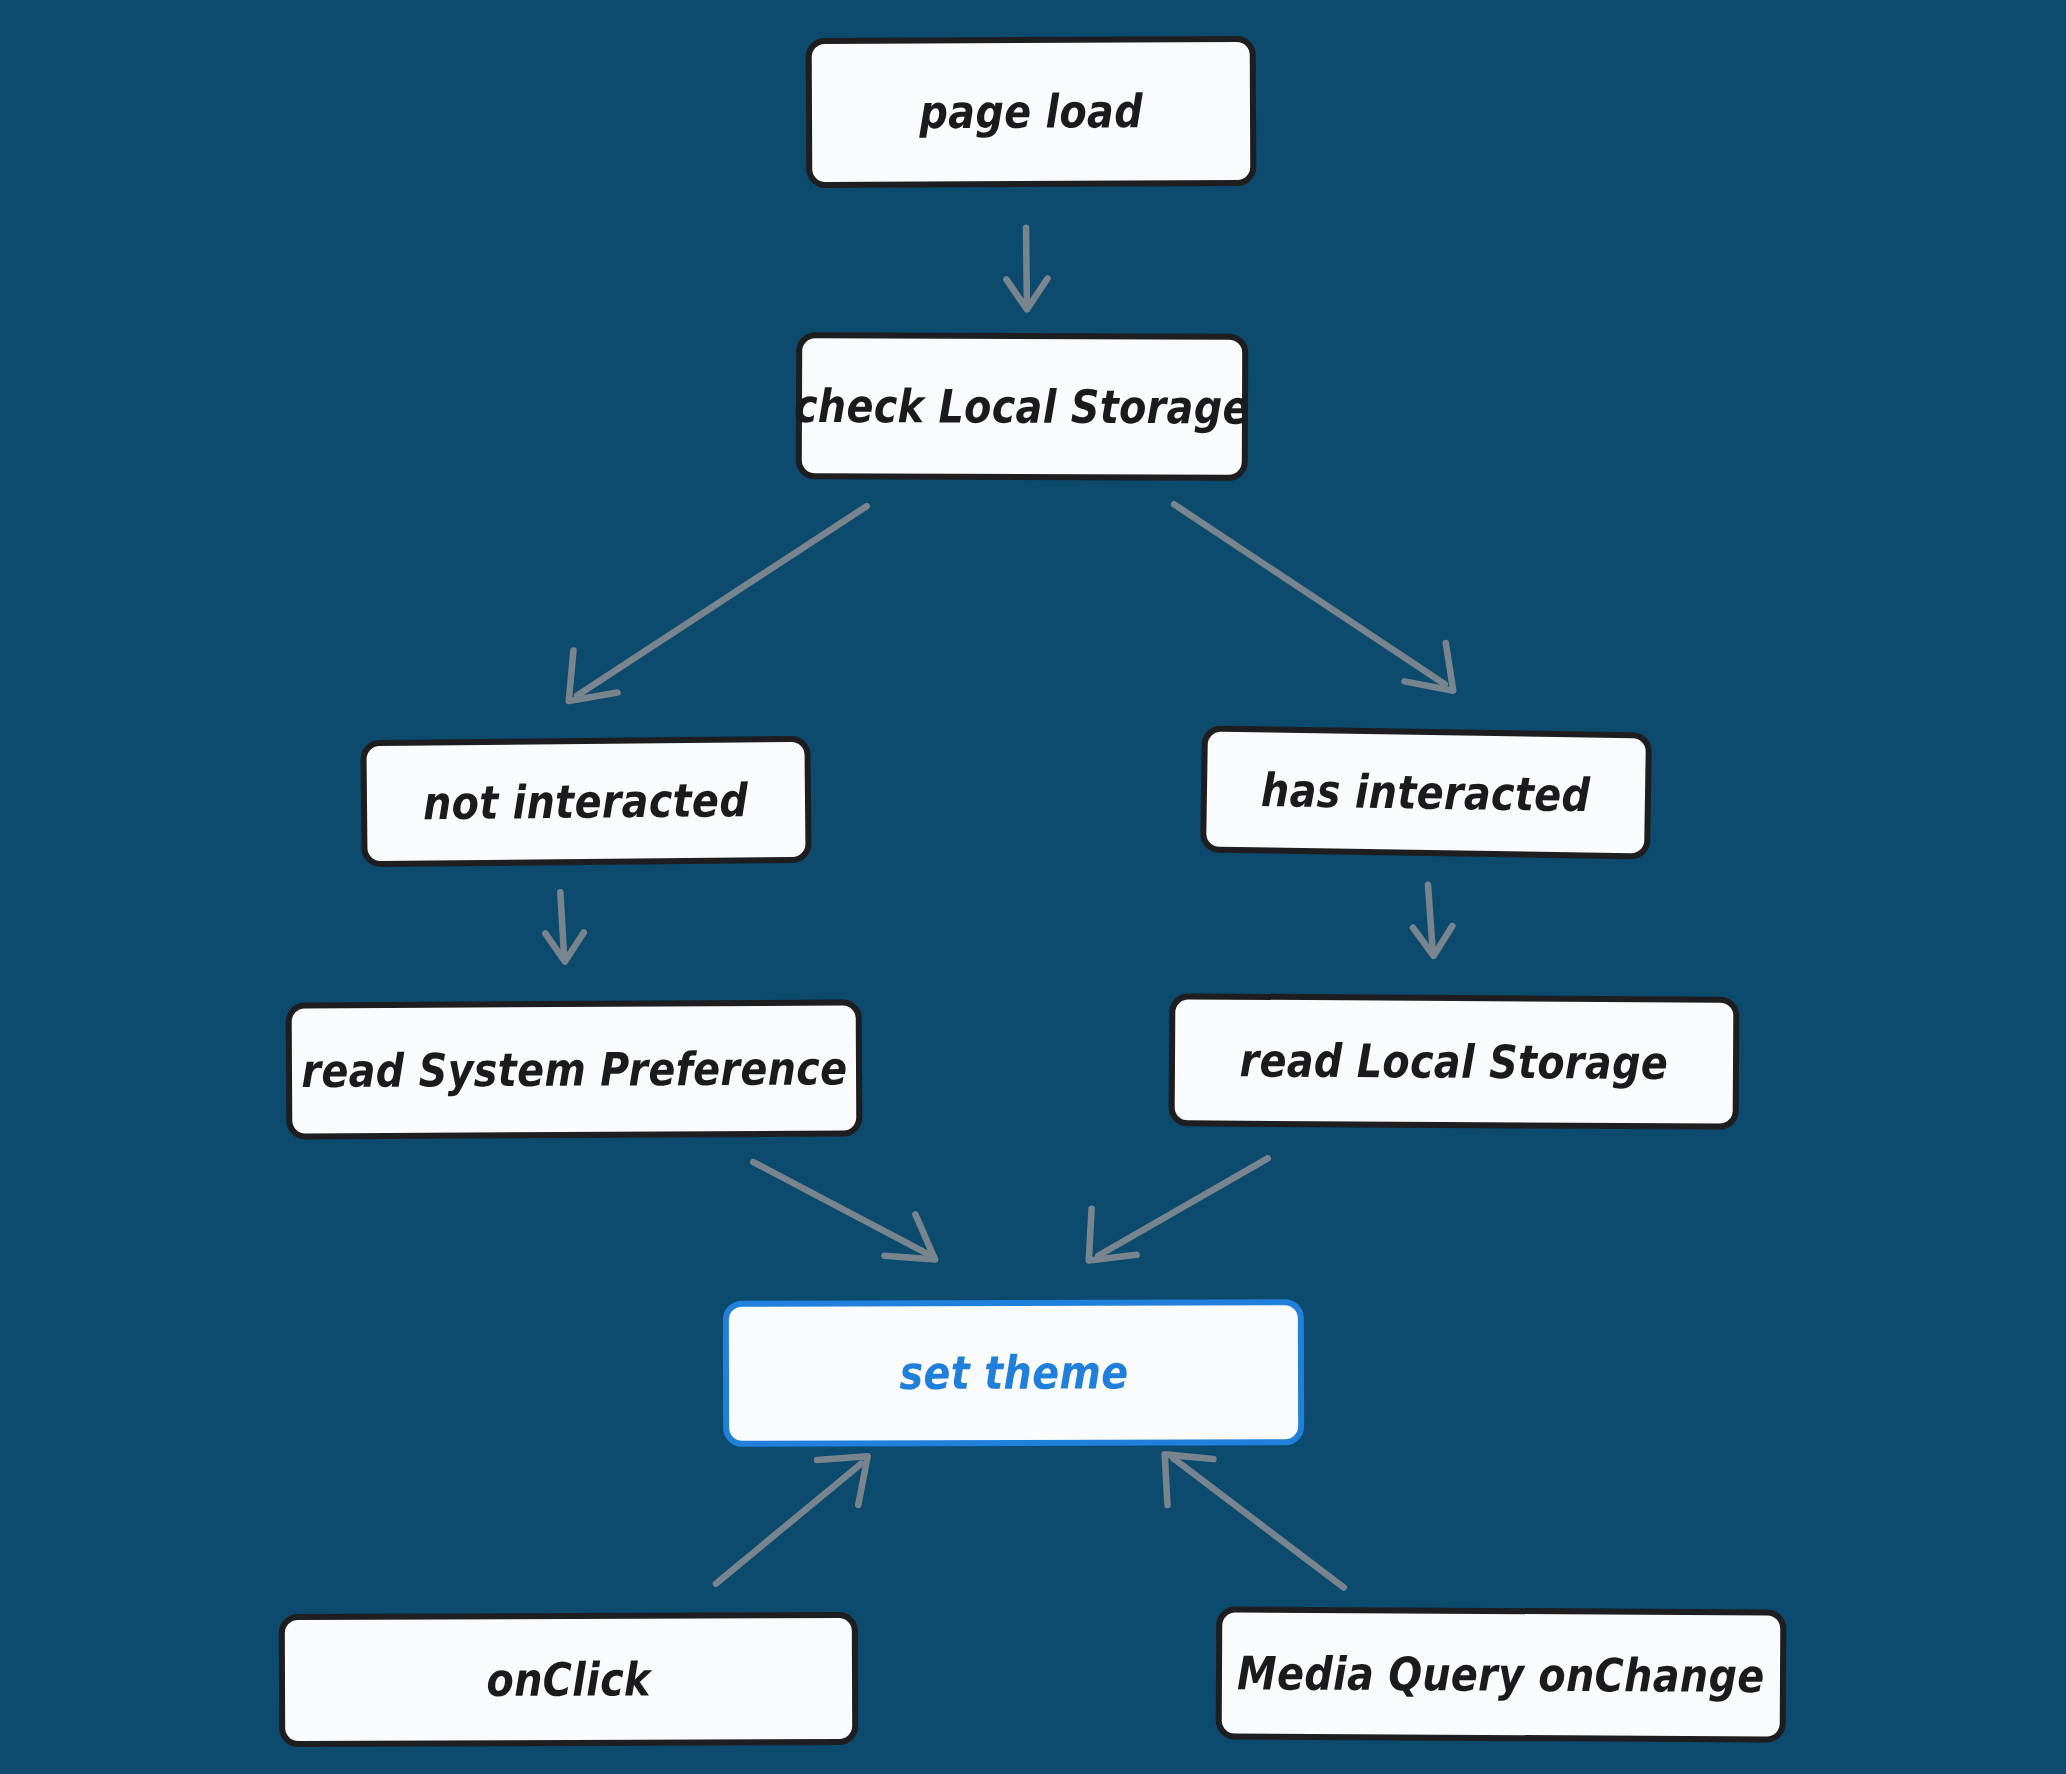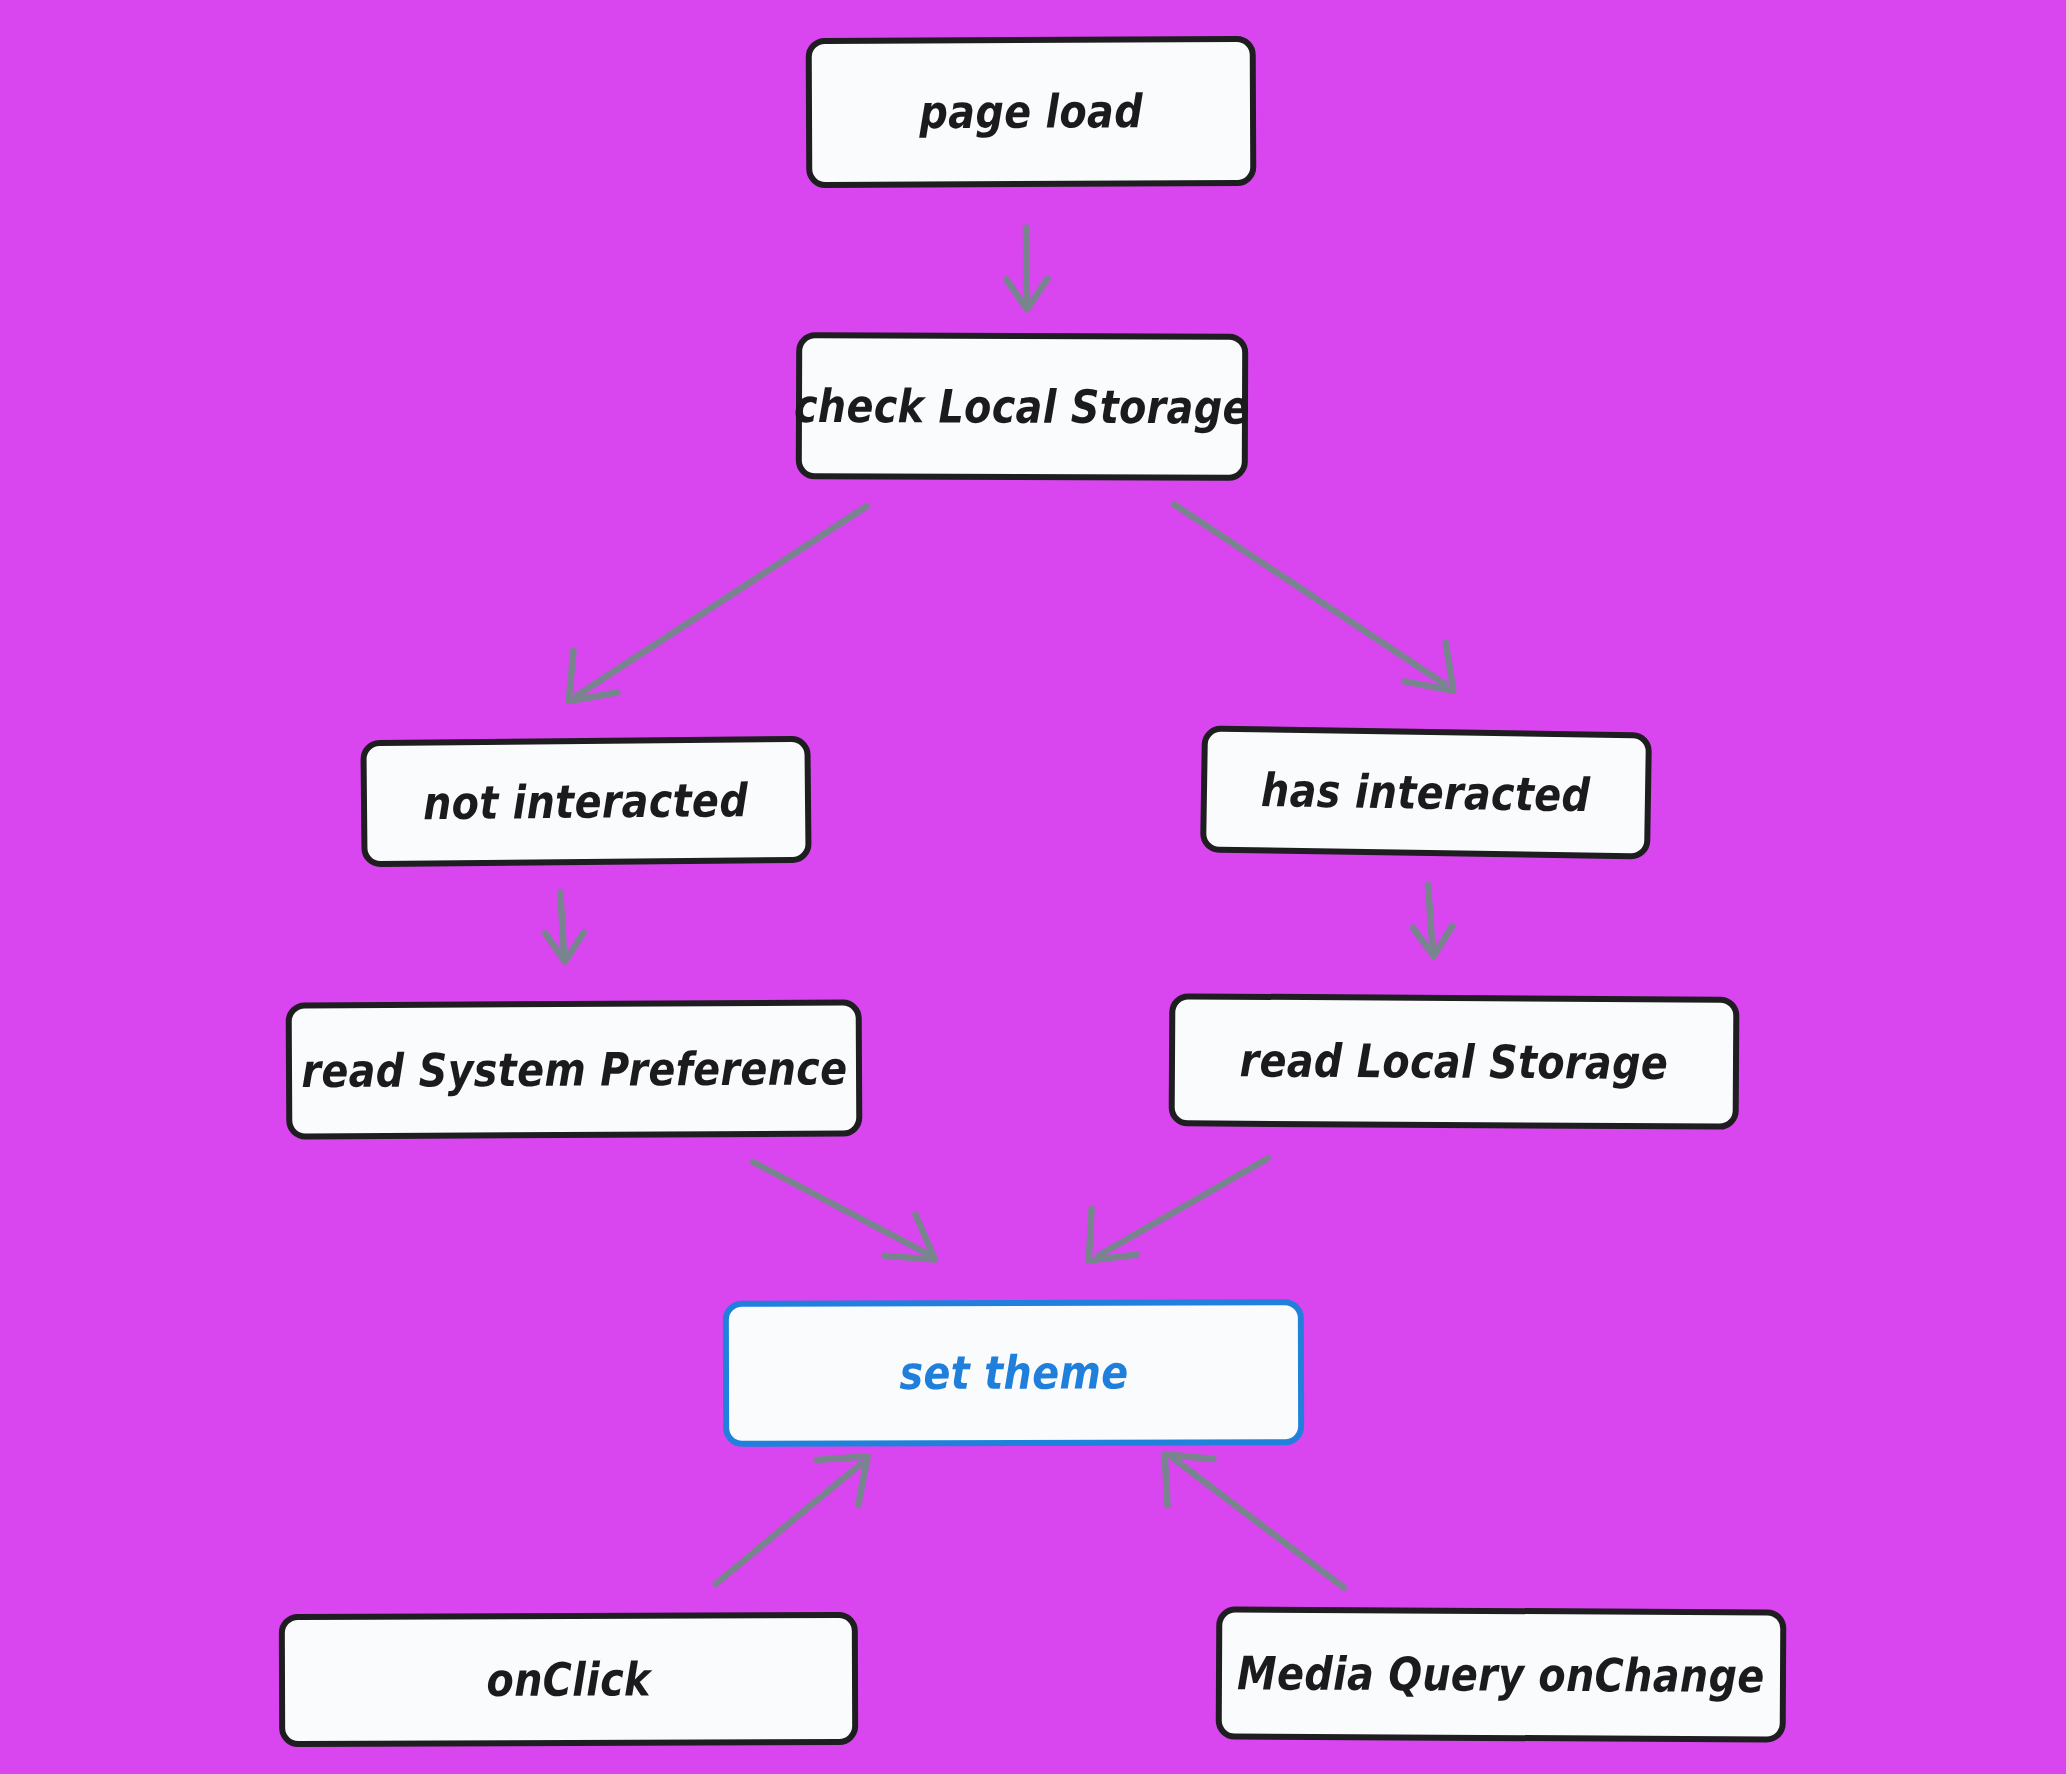--- a/index.html
+++ b/index.html
@@ -7,21 +7,21 @@
     padding: 0;
     background: #f6f8fa;
   }
   body {
     font-family: "DejaVu Sans", sans-serif;
   }
   #canvas {
     position: relative;
     width: 2067px;
     height: 1775px;
-    background: #d946ef;
+    background: #0c4a6e;
     overflow: hidden;
   }
   #edges {
     position: absolute;
     left: 0;
     top: 0;
     width: 2067px;
     height: 1775px;
     pointer-events: none;
   }

